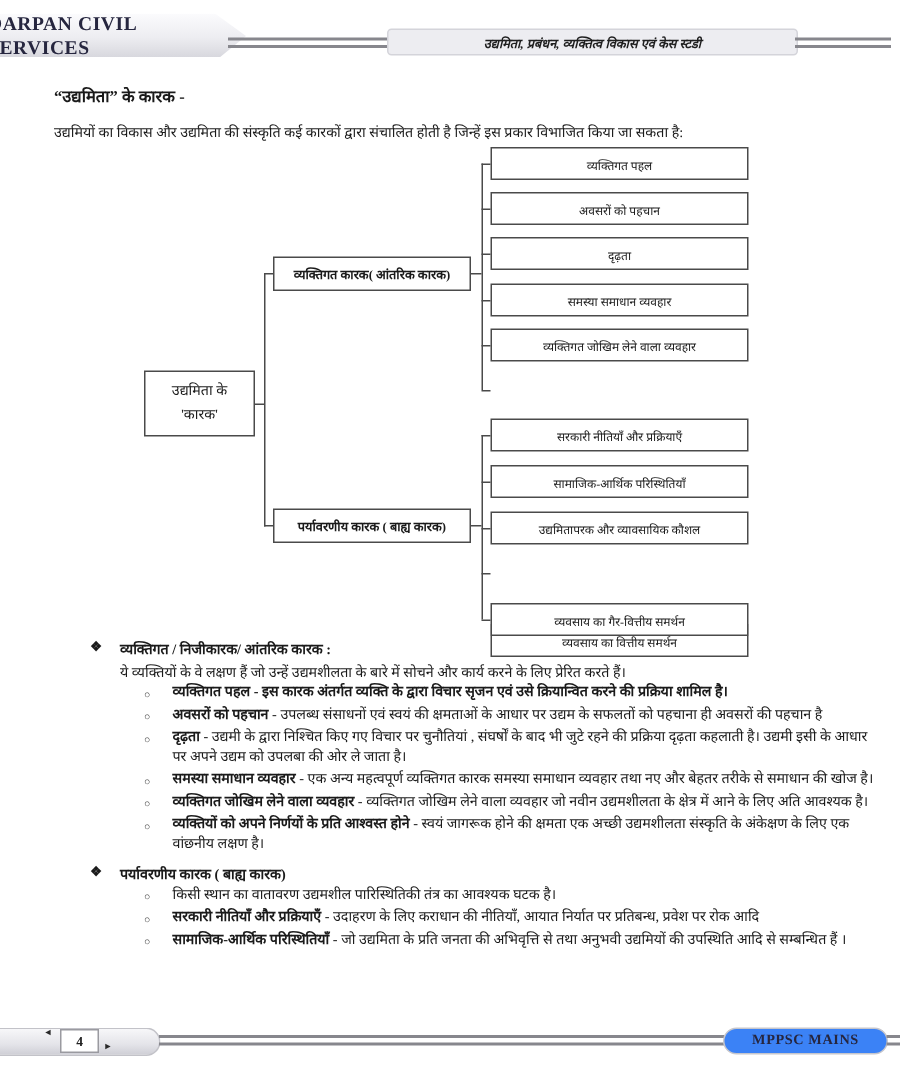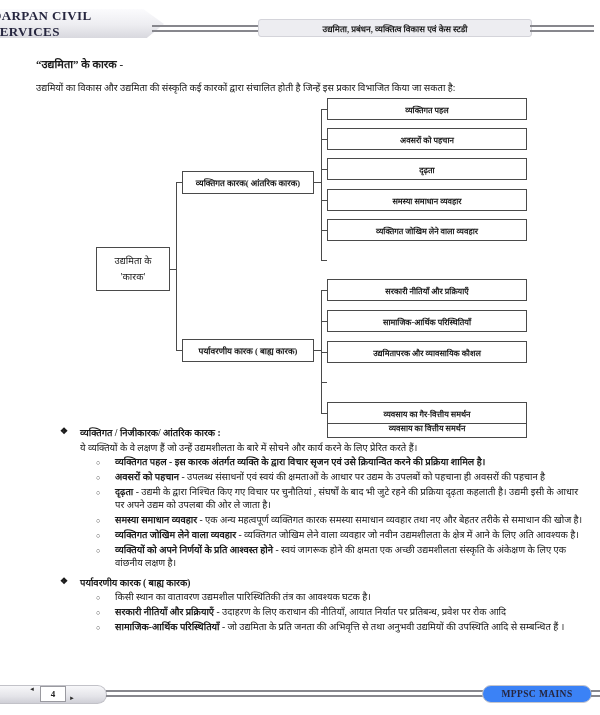--- a/index.html
+++ b/index.html
@@ -27,38 +27,38 @@
   .dbl-line {
     position:absolute; height:7px;
     border-top:2px solid #87878d; border-bottom:2px solid #87878d;
   }
   .hdr-line-1 { left:152px; width:108px; top:25px; }
   .hdr-line-2 { left:530px; width:64px; top:25px; }
   .hdr-subject {
     position:absolute; left:258px; top:19px; width:274px; height:18px;
     background:#ededf1; border:1px solid #d4d4da; border-radius:3px;
     display:flex; align-items:center; justify-content:center;
-    font-weight:bold; font-size:8.5px; color:#1e1e1e;
+    font-weight:bold; font-size:8.5px; color:#1e1e1e;font-style:italic;
   }
 
   
   .page-title { position:absolute; left:36px; top:56px; font-weight:bold; font-size:11px; }
   .page-intro { position:absolute; left:36px; top:81px; right:14px; font-size:9.5px; }
 
   
   .diagram { position:absolute; left:0; top:0; width:600px; height:430px; }
   .dbox {
     position:absolute; background:#fff; border:1px solid #4a4a4a;
     display:flex; align-items:center; justify-content:center;
     text-align:center; font-size:8.5px; overflow:hidden; white-space:nowrap;
   }
   .dbox.root { left:96px; top:247px; width:74px; height:44px;
     flex-direction:column; font-weight:normal; font-size:9.5px; line-height:1.7; white-space:normal; }
   .dbox.branch { left:182px; width:132px; height:23px; font-weight:bold; }
-  .dbox.leaf { left:327px; width:200px; height:22px; font-weight:bold; font-size:8px; }
+  .dbox.leaf { left:327px; width:172px; height:22px; font-weight:normal; font-size:8px; }
   .hline { position:absolute; height:0; border-top:1px solid #4a4a4a; }
   .vline { position:absolute; width:0; border-left:1px solid #4a4a4a; }
 
   
   .bullets { position:absolute; left:36px; top:421px; width:552px; }
   .sec-head { display:flex; padding-left:24px; font-weight:bold; font-size:9.5px; margin-top:5px; margin-bottom:2px; }
   .sec-head .dia { width:20px; font-size:9px; }
   .sec-intro { padding-left:44px; font-size:9.5px; margin-bottom:2px; }
   .item { display:flex; padding-left:60px; font-size:9.5px; line-height:1.45; margin-bottom:1px; }
   .item .o { width:19px; font-size:7px; padding-top:2px; color:#333; flex:none; }
@@ -154,21 +154,21 @@
     <span>व्यक्तिगत / निजीकारक/ आंतरिक कारक :</span>
   </div>
   <div class="sec-intro">ये व्यक्तियों के वे लक्षण हैं जो उन्हें उद्यमशीलता के बारे में सोचने और कार्य करने के लिए प्रेरित करते हैं।</div>
 
   <div class="item">
     <span class="o">○</span>
     <span class="itext"><b>व्यक्तिगत पहल - इस कारक अंतर्गत व्यक्ति के द्वारा विचार सृजन एवं उसे क्रियान्वित करने की प्रक्रिया शामिल है।</b><span></span></span>
   </div>
   <div class="item">
     <span class="o">○</span>
-    <span class="itext"><b>अवसरों को पहचान</b><span> - उपलब्ध संसाधनों एवं स्वयं की क्षमताओं के आधार पर उद्यम के उपलबों को पहचाना ही अवसरों की पहचान है</span></span>
+    <span class="itext"><b>अवसरों को पहचान</b><span> - उपलब्ध संसाधनों एवं स्वयं की क्षमताओं के आधार पर उद्यम के सफलतों को पहचाना ही अवसरों की पहचान है</span></span>
   </div>
   <div class="item">
     <span class="o">○</span>
     <span class="itext"><b>दृढ़ता</b><span> - उद्यमी के द्वारा निश्चित किए गए विचार पर चुनौतियां , संघर्षों के बाद भी जुटे रहने की प्रक्रिया दृढ़ता कहलाती है। उद्यमी इसी के आधार पर अपने उद्यम को उपलबा की ओर ले जाता है।</span></span>
   </div>
   <div class="item">
     <span class="o">○</span>
     <span class="itext"><b>समस्या समाधान व्यवहार</b><span> - एक अन्य महत्वपूर्ण व्यक्तिगत कारक समस्या समाधान व्यवहार तथा नए और बेहतर तरीके से समाधान की खोज है।</span></span>
   </div>
   <div class="item">

